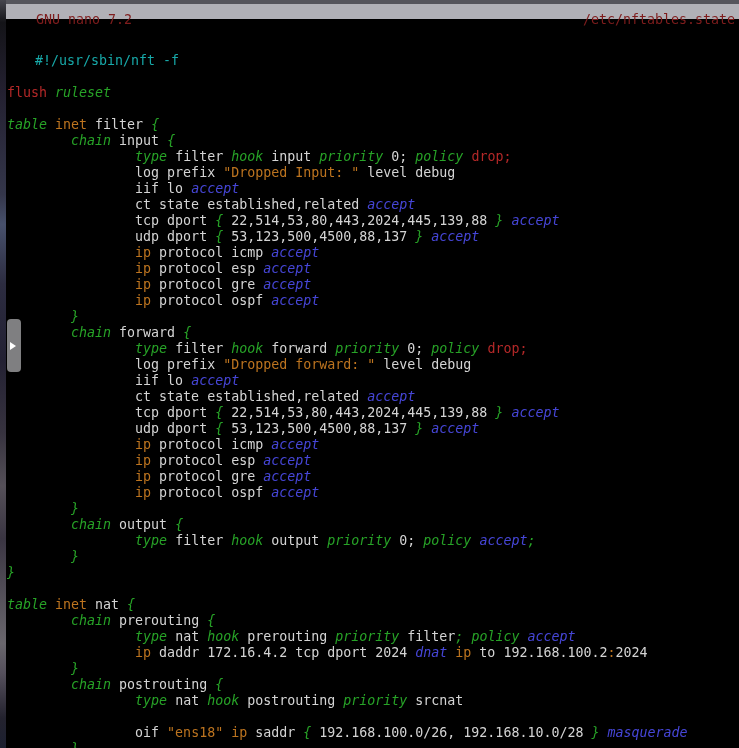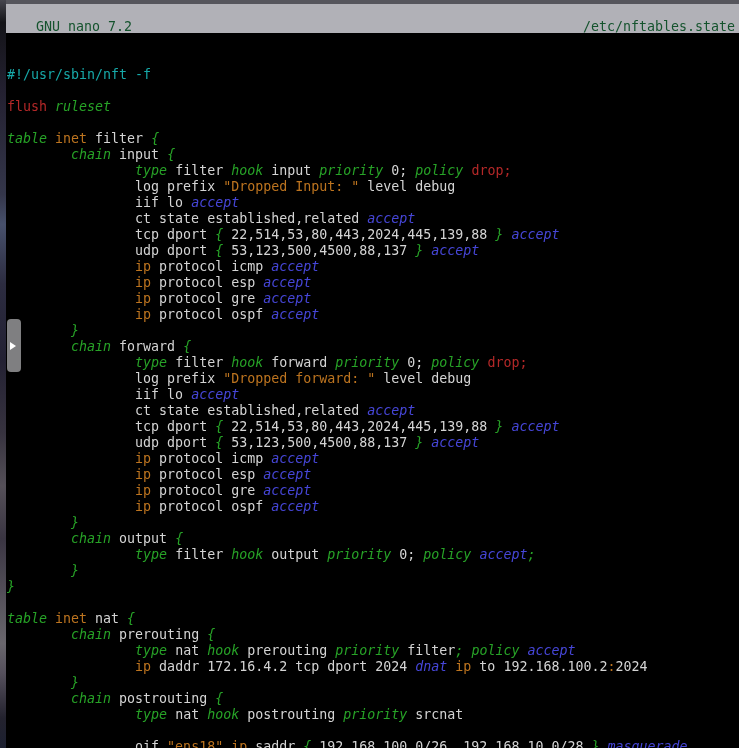--- a/index.html
+++ b/index.html
@@ -12,39 +12,39 @@
       #46464e 0%, #141418 3%, #232030 12%, #34364a 26%, #47506b 30%,
       #2c2c40 38%, #232133 48%, #37333f 58%, #555058 65%, #3a3542 72%,
       #6a676d 86%, #55505c 90%, #23222e 96%, #1c2030 100%);
   }
 
   .term { position:absolute; left:6px; top:0; width:733px; height:748px; background:#000; }
 
   .top-strip { height:4px; background:#55555c; }
 
   .titlebar {
-    height:29px; background:#b1b1b7; color:#14532d;
+    height:15px; background:#b1b1b7; color:#7f1d1d;
     display:flex; justify-content:space-between; align-items:center;
     font-size:13.3px; line-height:15px; padding:15px 4px 0 14px;
     white-space:pre;
   }
 
   .editor {
     padding:2px 0 0 1px;
     font-size:13.3px; line-height:16px; color:var(--c-fg,#d4d4d4);
     white-space:pre; cursor:text;
   }
   .line { height:16px; white-space:pre; }
 
   .tok-fg     { color:var(--c-fg,#d4d4d4); }
   .tok-green  { color:var(--c-green,#27a327);font-style:italic; }
   .tok-red    { color:var(--c-red,#b42828); }
   .tok-orange { color:var(--c-orange,#bd741f); }
   .tok-blue   { color:var(--c-blue,#4646d8);font-style:italic; }
-  .tok-cyan   { color:var(--c-cyan,#17a9a9); }
+  .tok-cyan   { color:var(--c-cyan,#17a9a9);padding-left:28px; }
 
   .drawer-handle {
     position:absolute; left:7px; top:319px; width:14px; height:53px;
     background:#7f7f81; border-radius:4px;
     display:flex; align-items:center; justify-content:flex-start;
     padding-left:3px; cursor:pointer;
   }
   .drawer-handle .tri {
     width:0; height:0;
     border-top:4px solid transparent; border-bottom:4px solid transparent;

